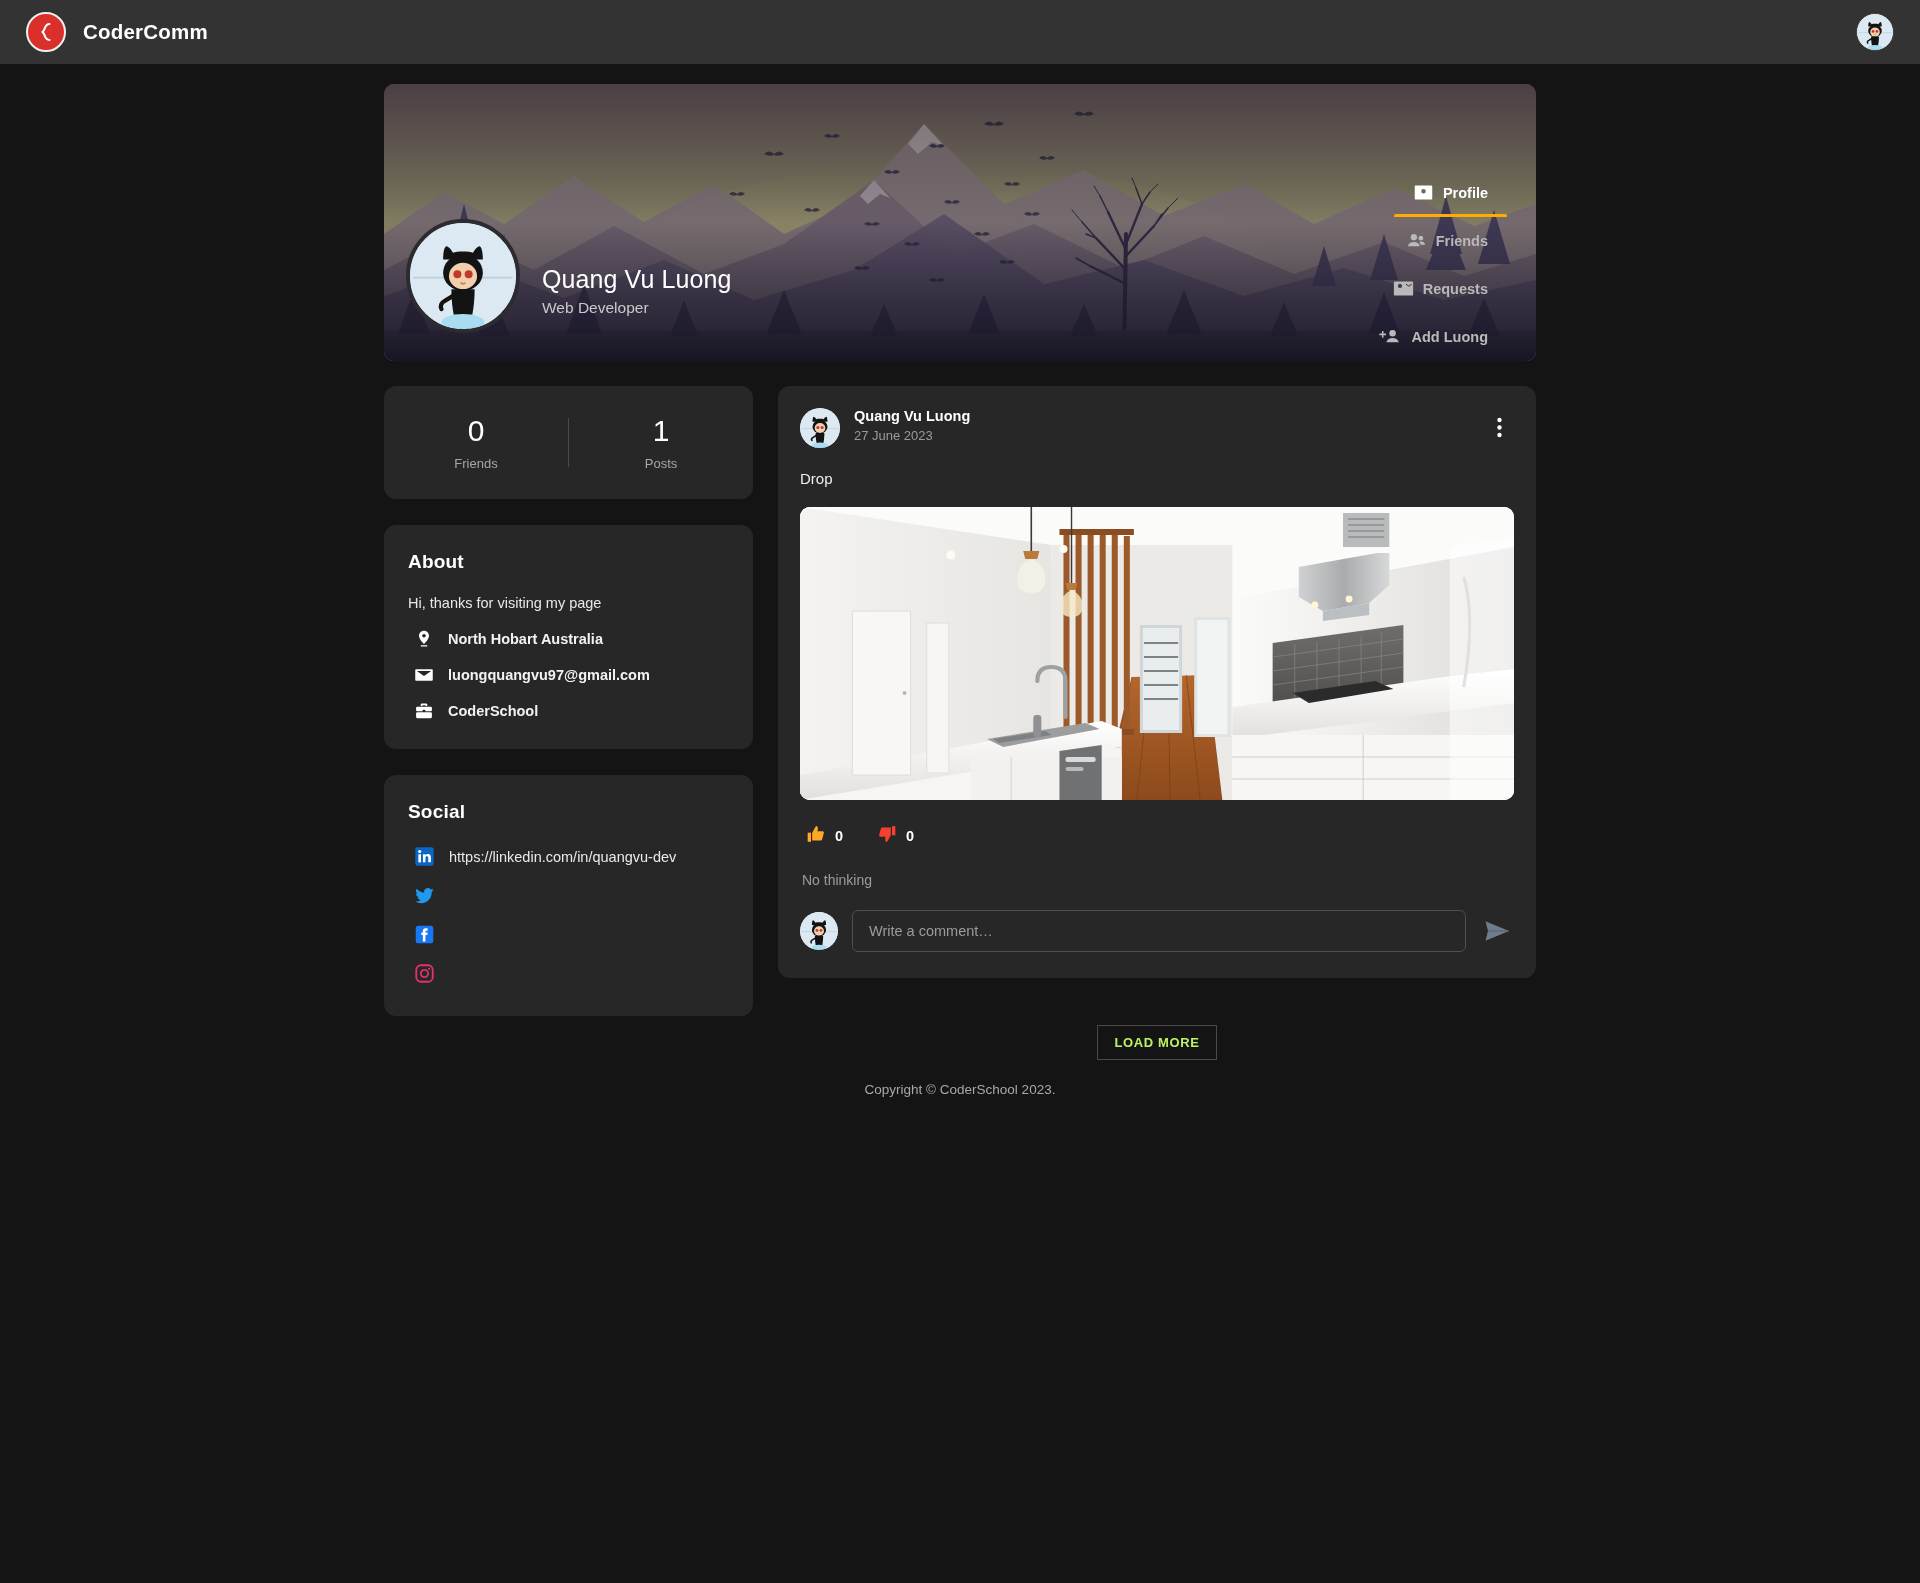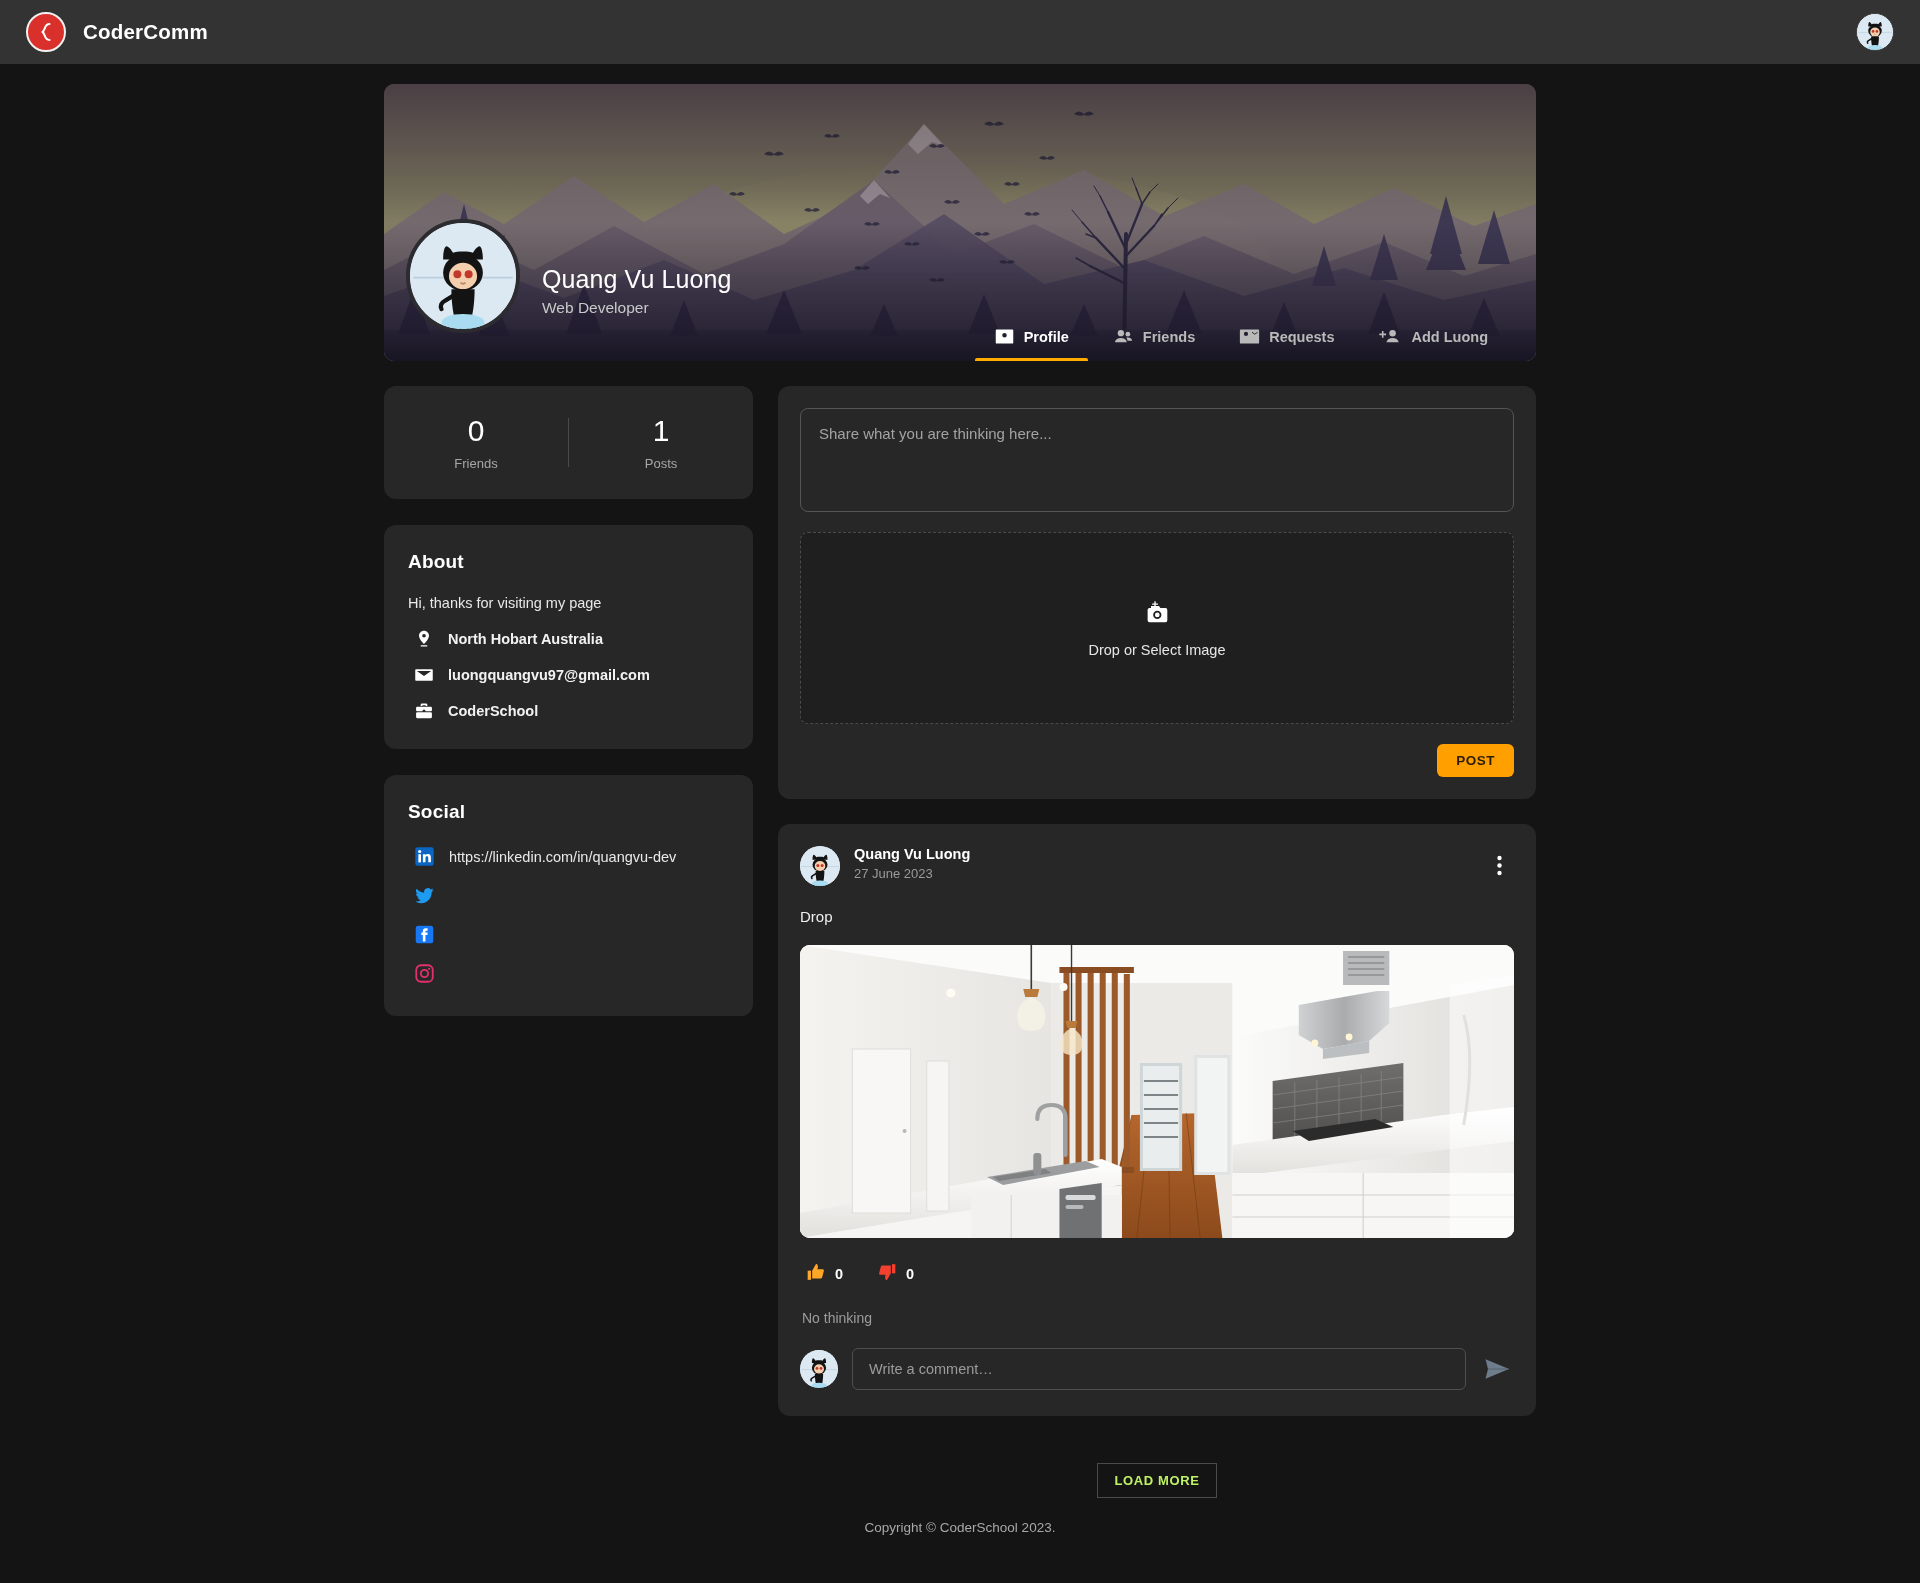--- a/index.html
+++ b/index.html
@@ -59,21 +59,21 @@
   .avatar-profile {
     width: 114px; height: 114px;
     border: 4px solid #2b2b30;
     margin-bottom: 28px;
   }
   .cover-names { margin-bottom: 44px; }
   .cover-name { font-size: 25px; font-weight: 400; color: #fff; line-height: 1.25; letter-spacing:.1px;}
   .cover-role { font-size: 15.5px; color: #c9c9c9; margin-top: 4px; }
   .tabs {
     position: absolute; right: 26px; bottom: 0;
-    display: flex; align-items: flex-end; gap: 0px; z-index: 4;
+    display: flex; align-items: flex-end; gap: 0px; z-index: 4; flex-direction: column;
   }
   .tab {
     display: flex; align-items: center; gap: 9px;
     padding: 13px 22px 14px 22px;
     font-size: 14.5px; font-weight: bold;
     color: #b9b9b9;
     cursor: pointer;
     position: relative;
     white-space: nowrap;
   }
@@ -502,37 +502,20 @@
                 </svg>
               </span>
               <span class="txt"></span>
             </div>
           </div>
         </div>
       </div>
 
       <div class="col-right">
 
-        <div class="card composer">
-          <div class="textarea-box">Share what you are thinking here...</div>
-          <div class="dropzone">
-            <span>
-              <svg width="30" height="28" viewBox="0 0 32 28" fill="#ffffff">
-                <path d="M13.2 2.4h1.4v2.4h2.4v1.4h-2.4v2.4h-1.4V6.2h-2.4V4.8h2.4z"></path>
-                <path d="M9.6 7.6h8.5l1.5 2.2h5.4a2 2 0 012 2v11a2 2 0 01-2 2H8a2 2 0 01-2-2v-11a2 2 0 012-2h1.6z"></path>
-                <circle cx="16.3" cy="17.1" r="4.4" fill="#1f1f1f"></circle>
-                <circle cx="16.3" cy="17.1" r="2.5" fill="#ffffff"></circle>
-              </svg>
-            </span>
-            <div class="dz-label">Drop or Select Image</div>
-          </div>
-          <div class="composer-actions">
-            <button class="btn-post">POST</button>
-          </div>
-        </div>
 
         <div class="card post">
           <div class="post-head">
             <span class="avatar-img avatar-post">
               <svg viewBox="0 0 64 64" width="100%" height="100%">
                 <circle cx="32" cy="32" r="32" fill="#dce9f2"></circle>
                 <g stroke="#b9cfdd" stroke-width="1.2">
                     <path d="M2 33h60"></path>
                   </g>
                 <path d="M20 22c0-5 1-8 2-8s3 2 4 4c2-1 10-1 12 0 1-2 3-4 4-4s2 3 2 8z" fill="#131313"></path>

